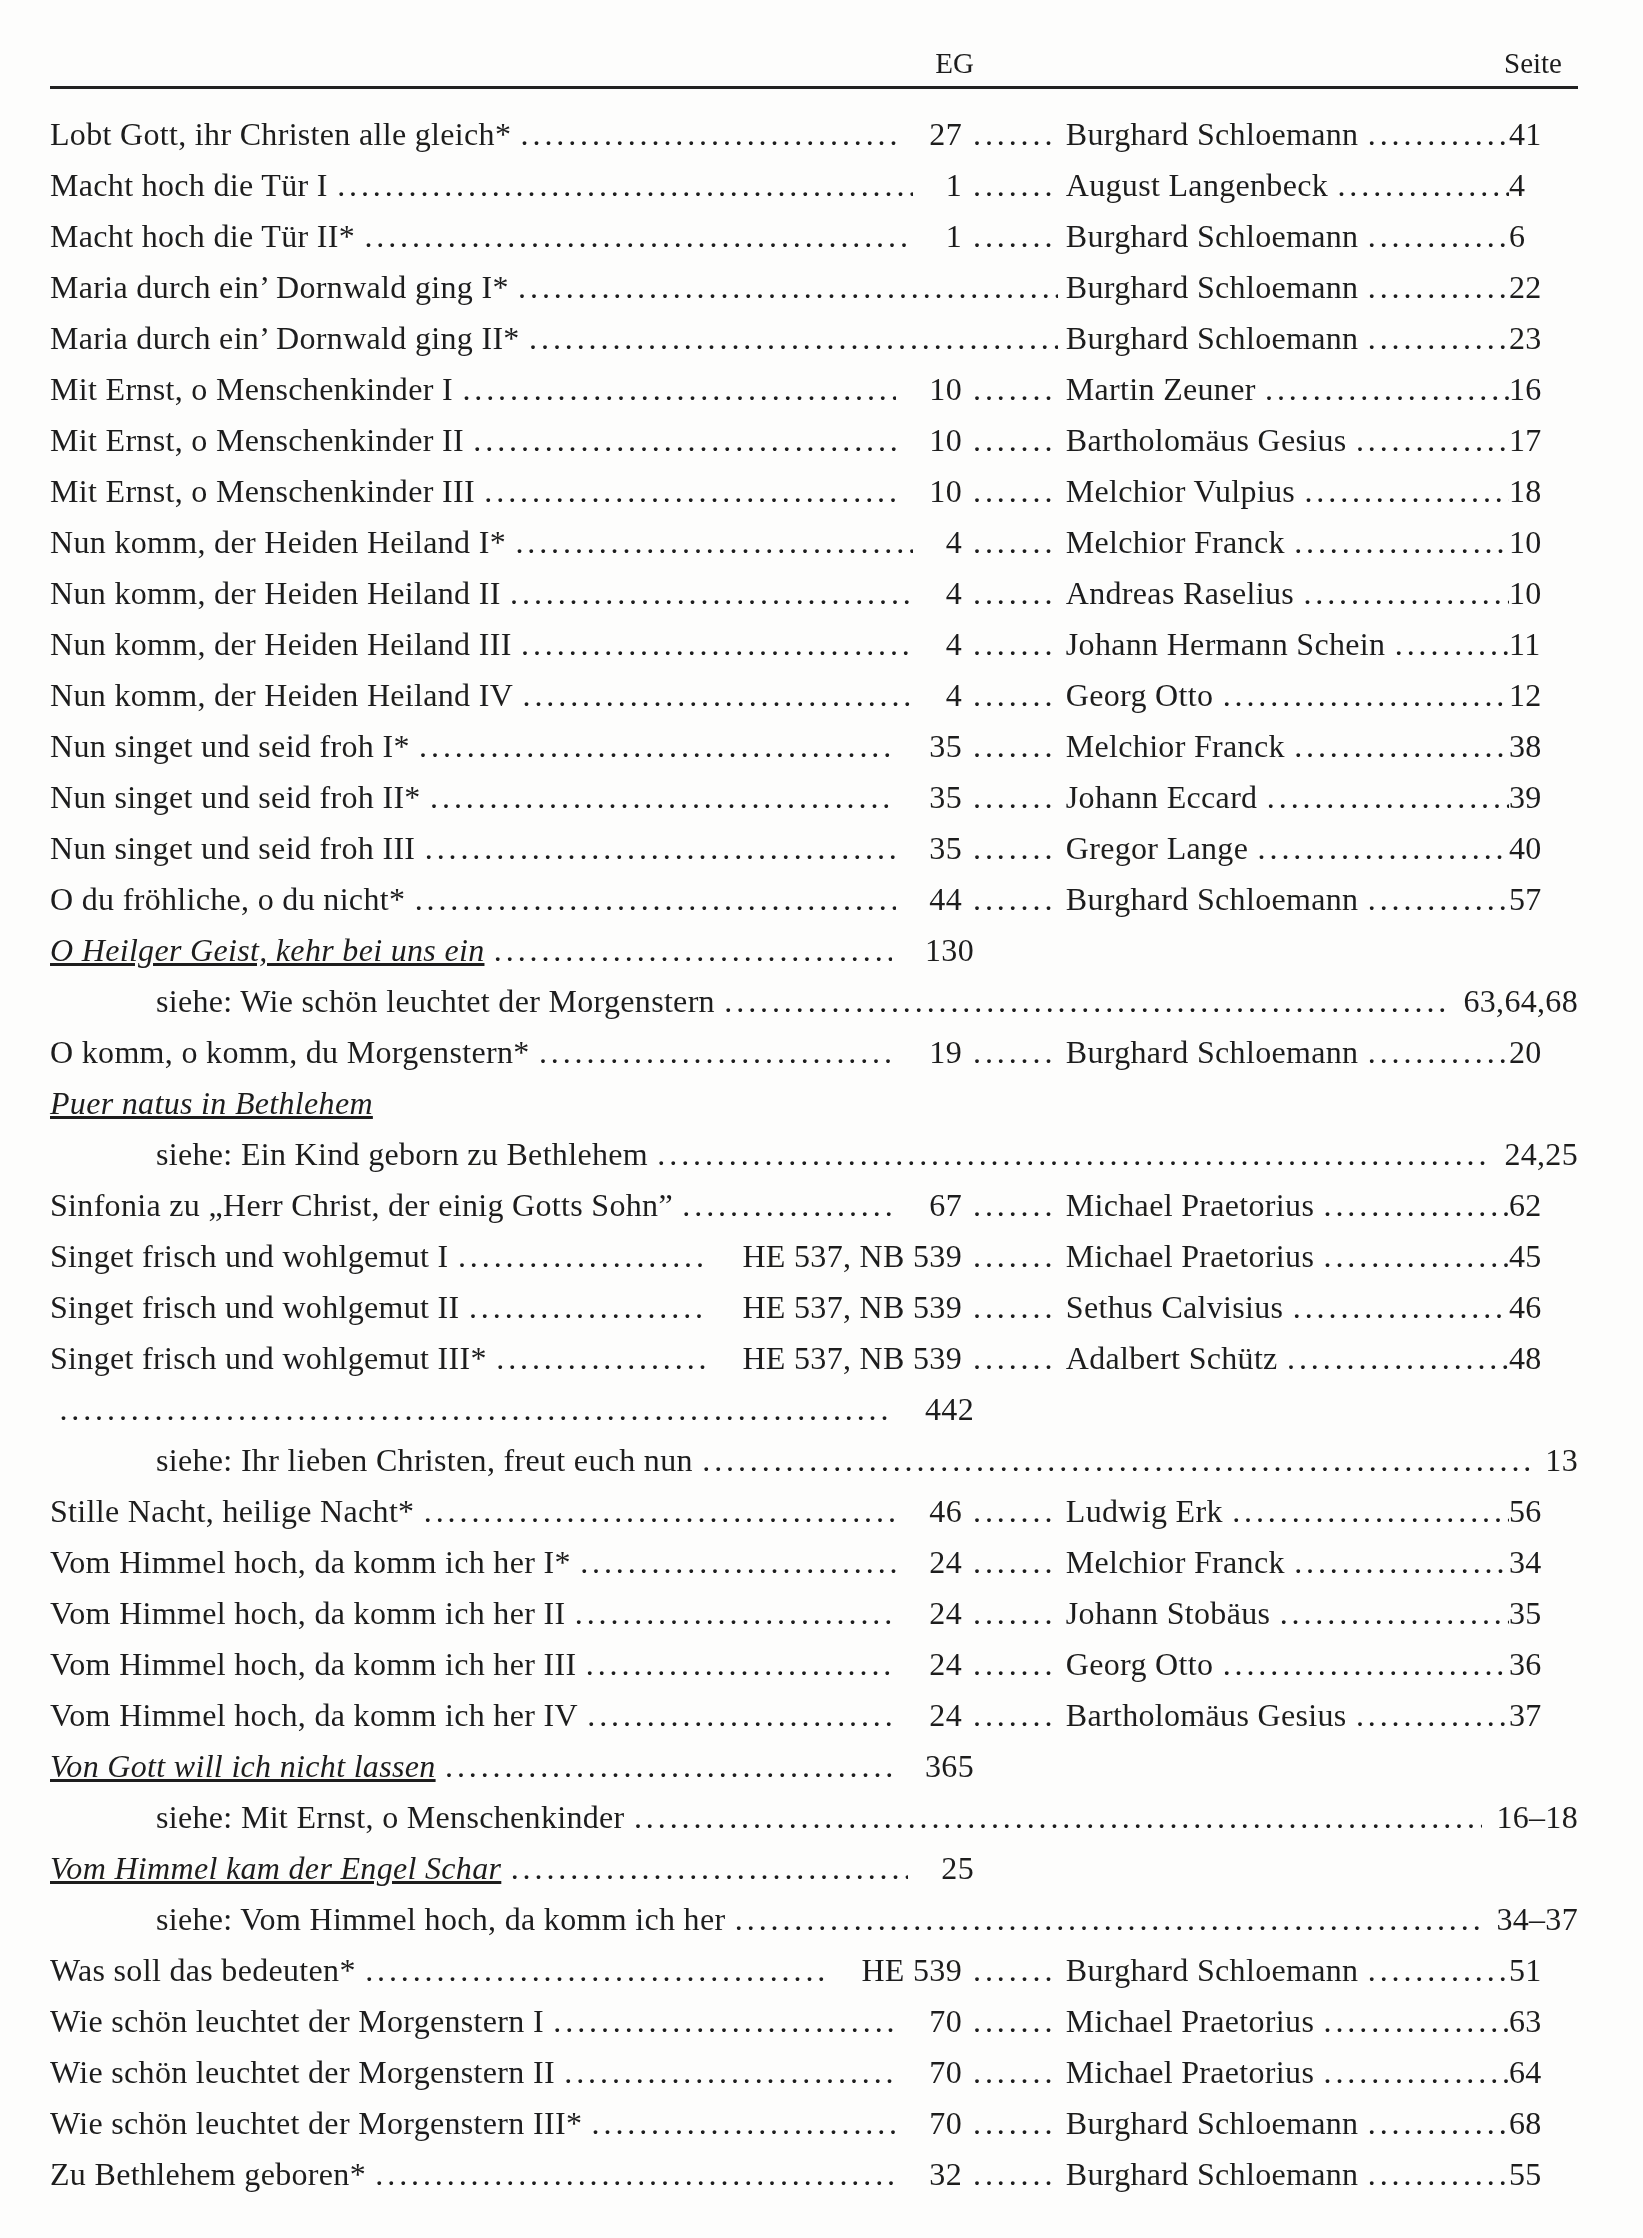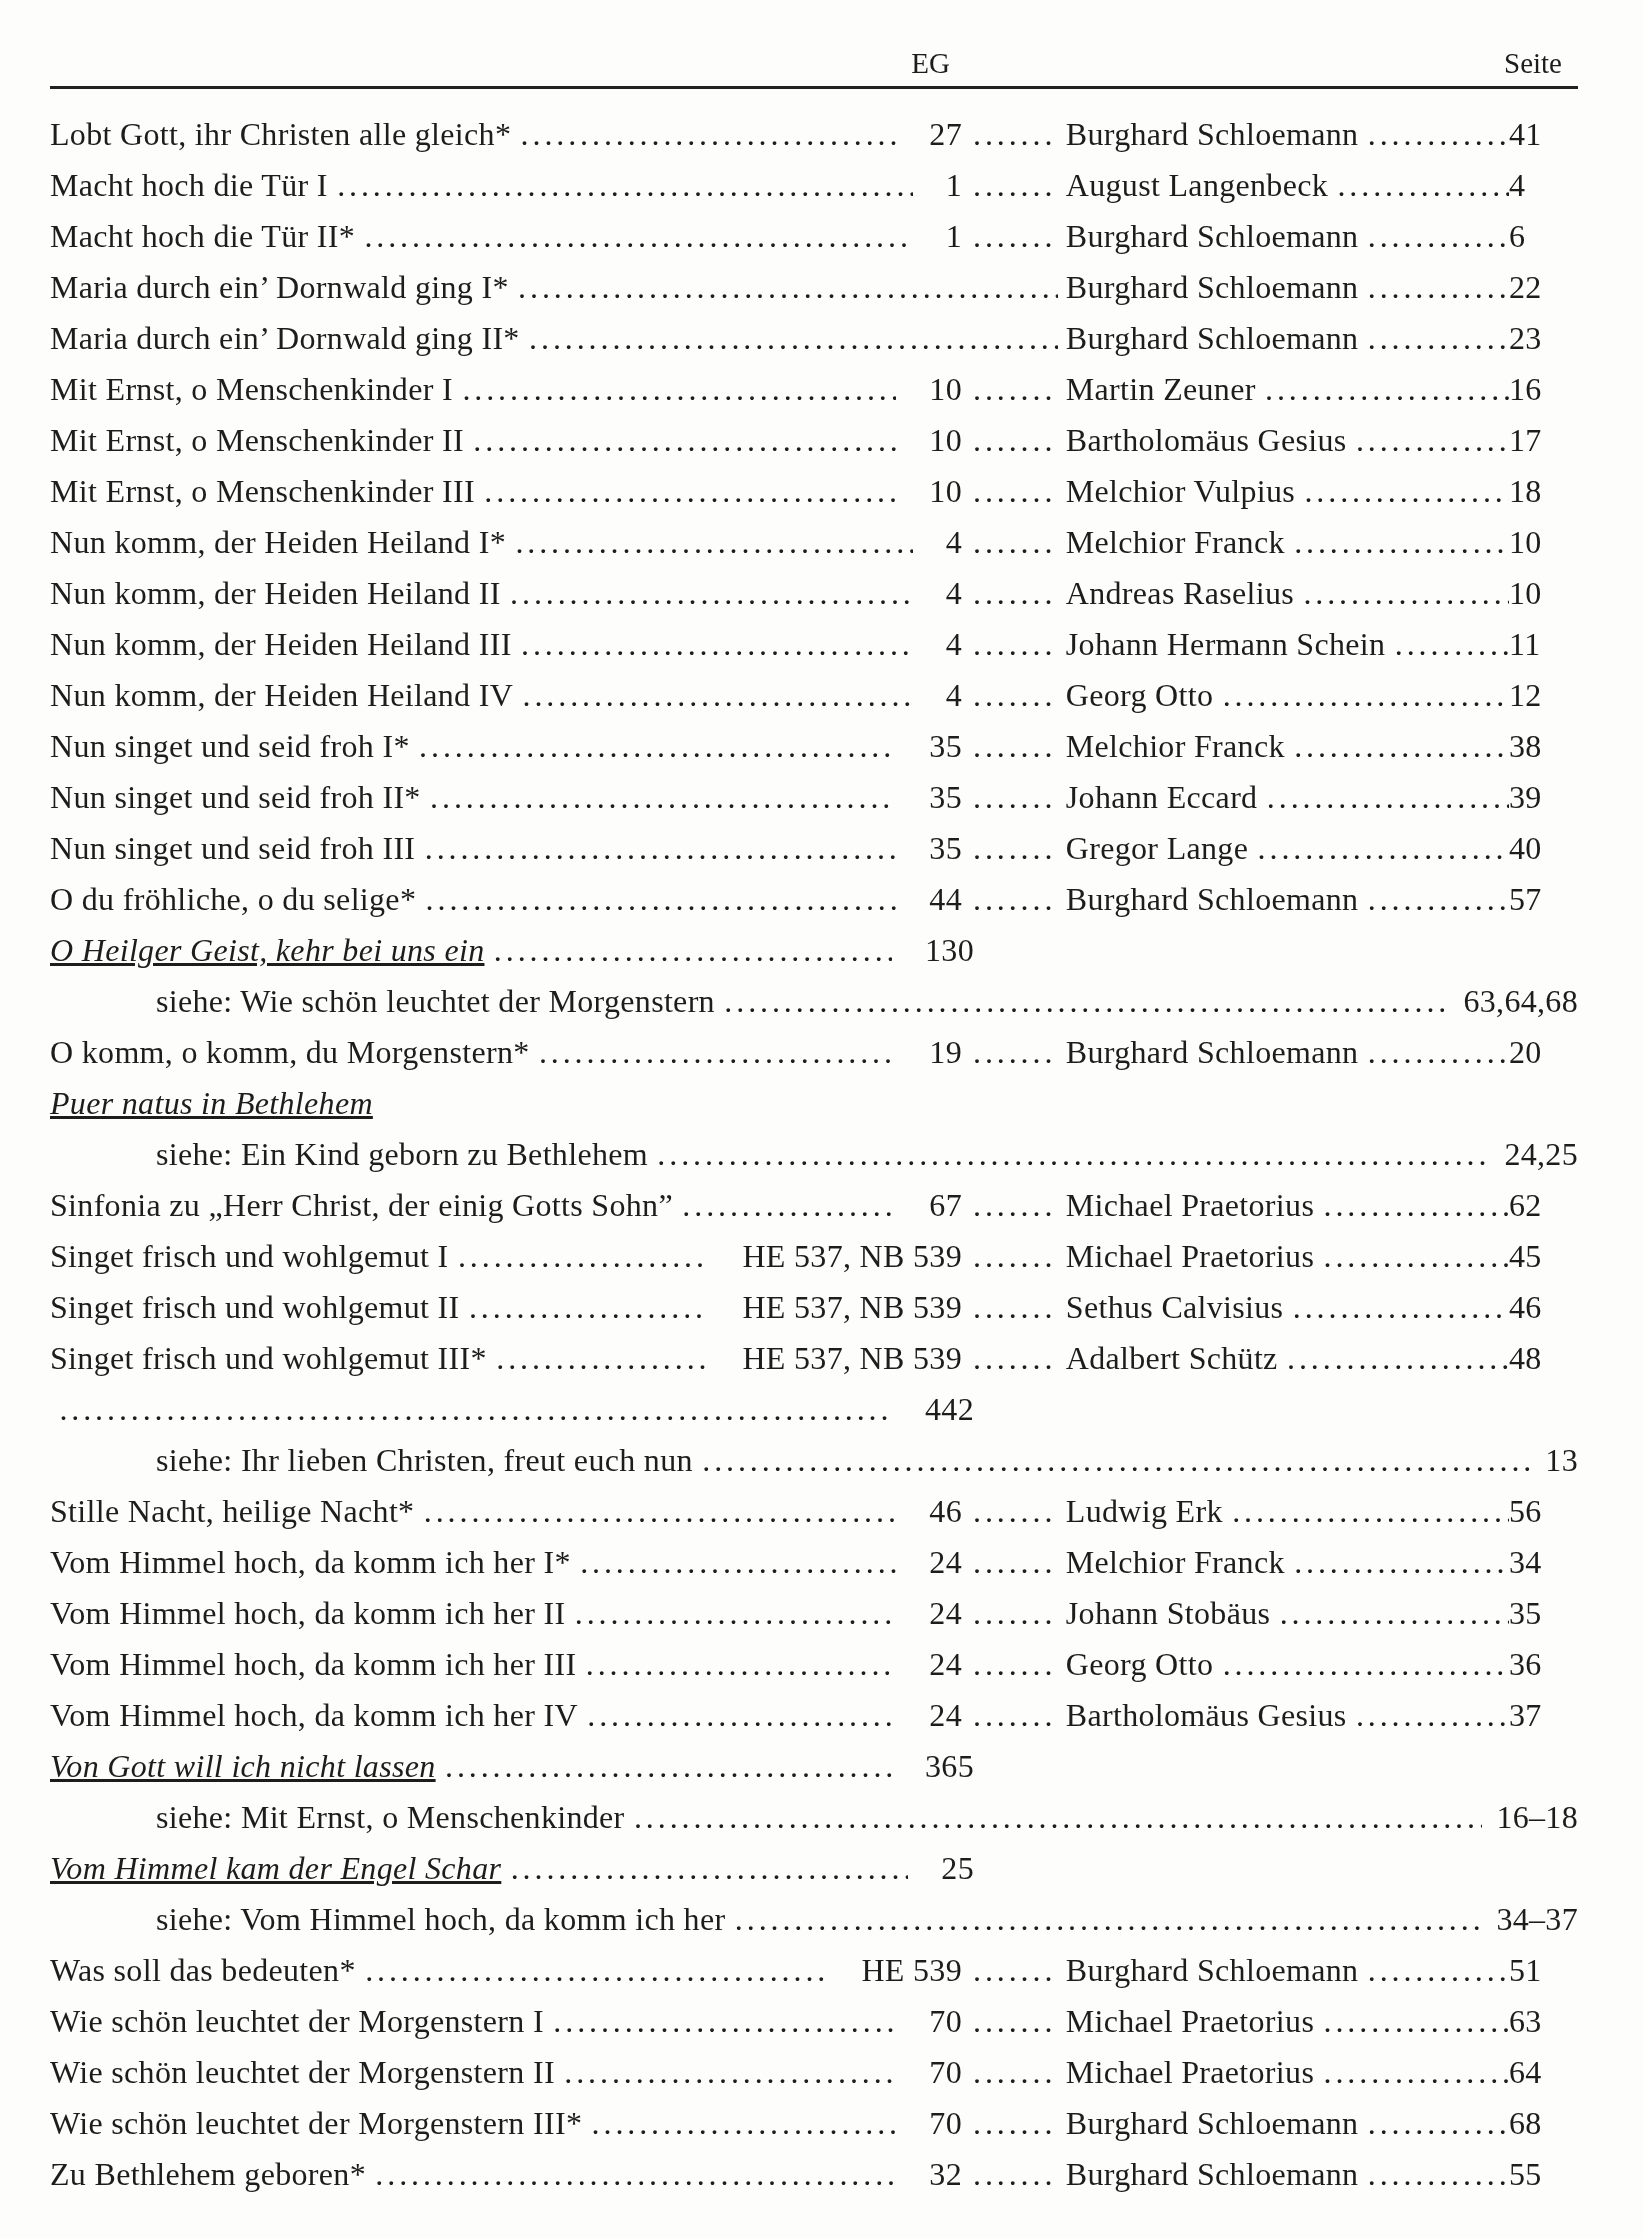--- a/index.html
+++ b/index.html
@@ -14,21 +14,21 @@
     font-family: "Liberation Serif", "DejaVu Serif", serif;
     overflow: hidden;
   }
   .header {
     position: relative;
     height: 45px;
     font-size: 29px;
     line-height: 45px;
     border-bottom: 3.1px solid #222222;
   }
-  .eg-label { position: absolute; right: 628px; }
+  .eg-label { position: absolute; right: 604px; }
   .seite-label { position: absolute; right: 16px; }
   .rows { margin-top: 20px; }
   .row {
     display: flex;
     height: 51px;
     line-height: 51px;
     font-size: 32px;
     white-space: nowrap;
     letter-spacing: 0.01em;
   }
@@ -229,21 +229,21 @@
         <span class="leader"></span>
         <span class="eg">35</span>
         <span class="dotsep"></span>
         <span class="composer-cell">
           <span class="composer">Gregor Lange</span>
           <span class="leader"></span>
         </span>
         <span class="page-num">40</span>
       </div>
       <div class="row">
-        <span class="title">O du fröhliche, o du selige*</span>
+        <span class="title">O du fröhliche, o du nicht*</span>
         <span class="leader"></span>
         <span class="eg">44</span>
         <span class="dotsep"></span>
         <span class="composer-cell">
           <span class="composer">Burghard Schloemann</span>
           <span class="leader"></span>
         </span>
         <span class="page-num">57</span>
       </div>
       <div class="row italic">

